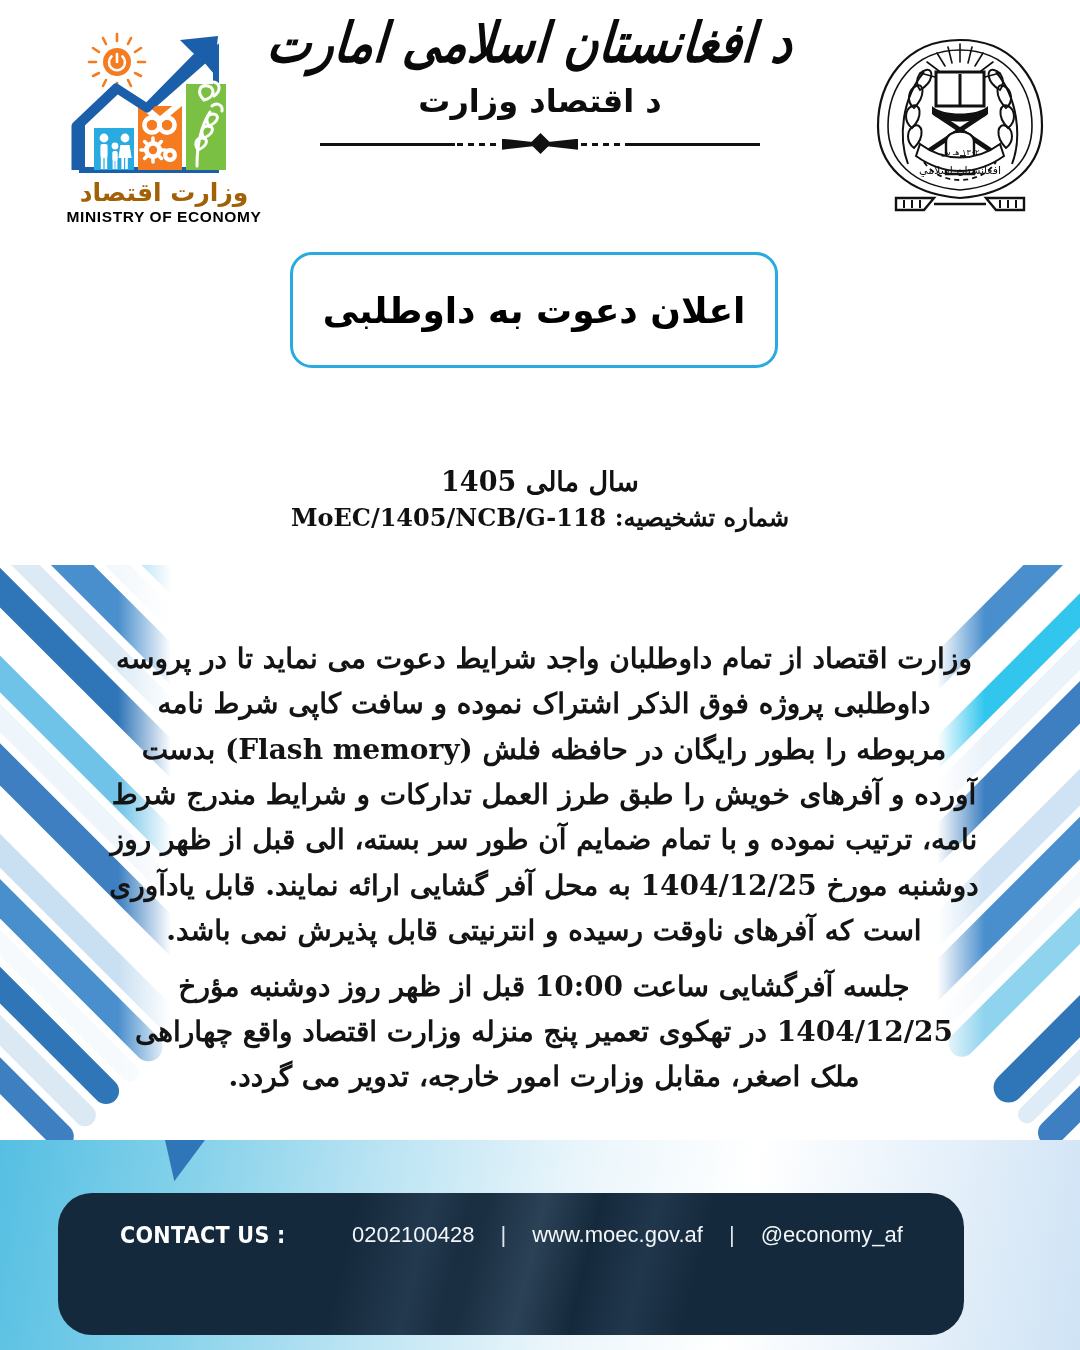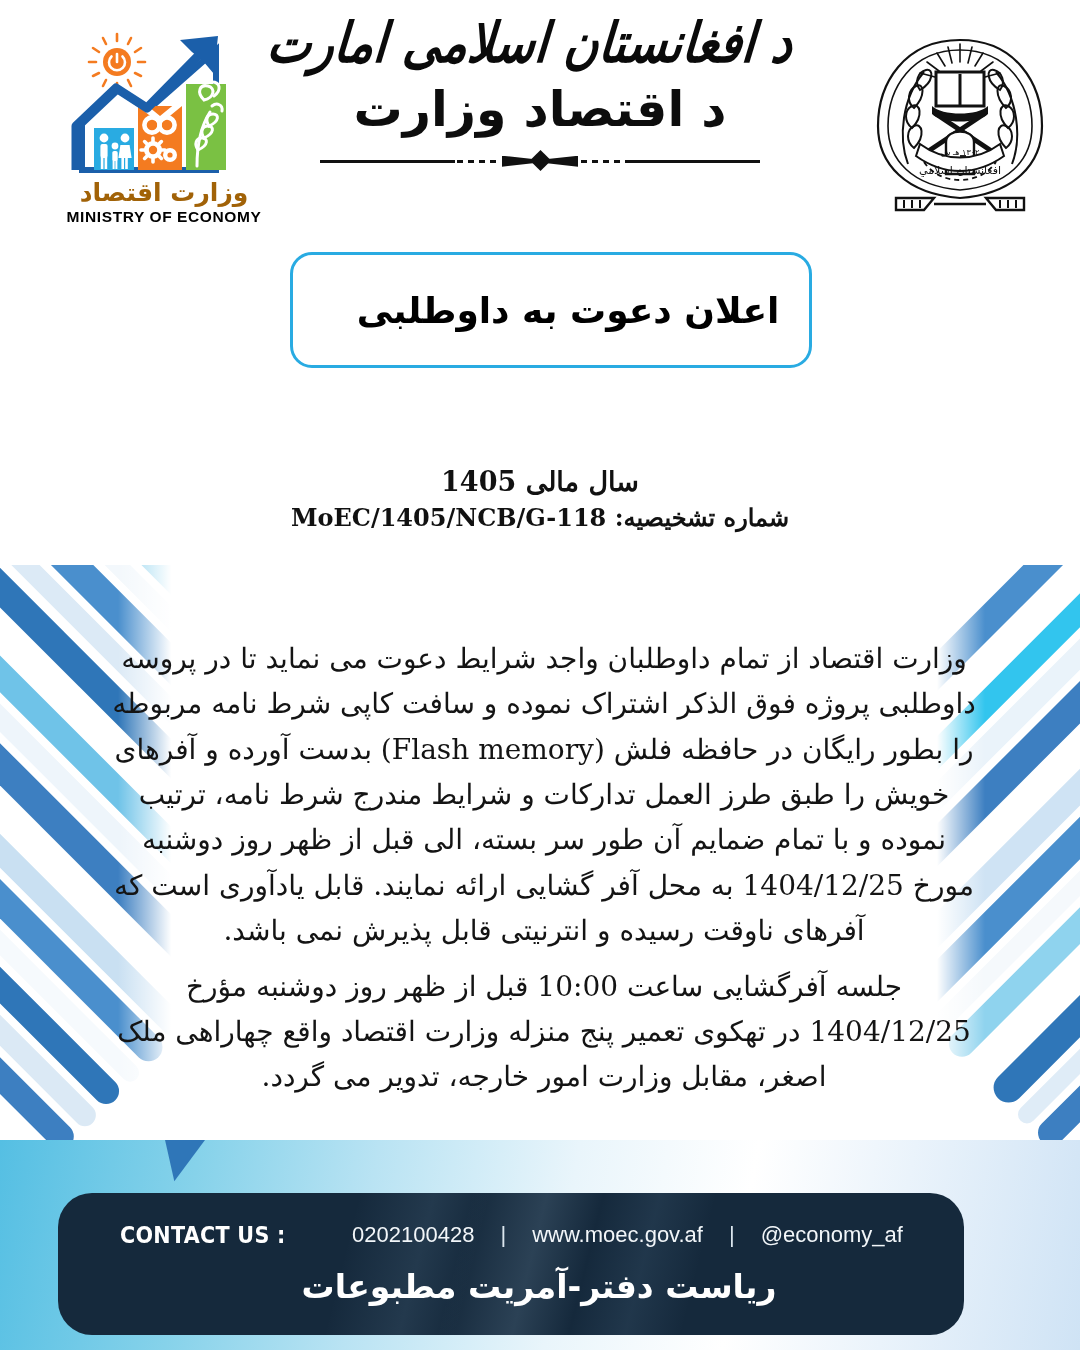--- a/index.html
+++ b/index.html
@@ -94,21 +94,21 @@
     line-height: 1.12;
     font-style: italic;
     letter-spacing: -2px;
     transform: scaleY(1.18) skewX(-6deg);
     transform-origin: center top;
     white-space: nowrap;
   }
   .title-ministry {
     margin-top: 20px;
     font-family: "DejaVu Sans", sans-serif;
-    font-size: 49px;
+    font-size: 32px;
     font-weight: bold;
     color: #0d0d0d;
     line-height: 1;
     white-space: nowrap;
   }
   .divider {
     position: relative;
     margin: 16px auto 0;
     width: 440px;
     height: 22px;
@@ -177,21 +177,20 @@
     left: 290px;
     top: 252px;
     width: 482px;
     height: 110px;
     border: 3px solid #29ABE2;
     border-radius: 22px;
     background: #fff;
     display: flex;
     align-items: center;
     justify-content: center;
-    padding-left: 34px;
   }
   .announce-box span {
     font-size: 36px;
     font-weight: bold;
     color: #000;
     font-family: "DejaVu Sans", sans-serif;
   }
 
   
   .project-block {
@@ -222,20 +221,21 @@
     width: 880px;
     direction: rtl;
     text-align: center;
     font-family: "DejaVu Serif", serif;
     font-size: 28px;
     line-height: 1.62;
     color: #141414;
   }
   .body-text p {
     margin: 0 0 10px 8px;
+    font-weight: bold;
   }
   .body-text p.last { margin-bottom: 0; }
 
   
   .footer-band {
     position: absolute;
     left: 0;
     bottom: 0;
     width: 1080px;
     height: 210px;
@@ -600,16 +600,15 @@
     <div class="footer-row">
       <div class="contact-label">CONTACT US :</div>
       <div class="contact-items">
         <span>0202100428</span>
         <span class="sep">|</span>
         <span>www.moec.gov.af</span>
         <span class="sep">|</span>
         <span>@economy_af</span>
       </div>
     </div>
-    <div class="footer-ar">ریاست دفتر-آمریت مطبوعات</div>
   </div>
 
 </div>
 
 </body></html>

